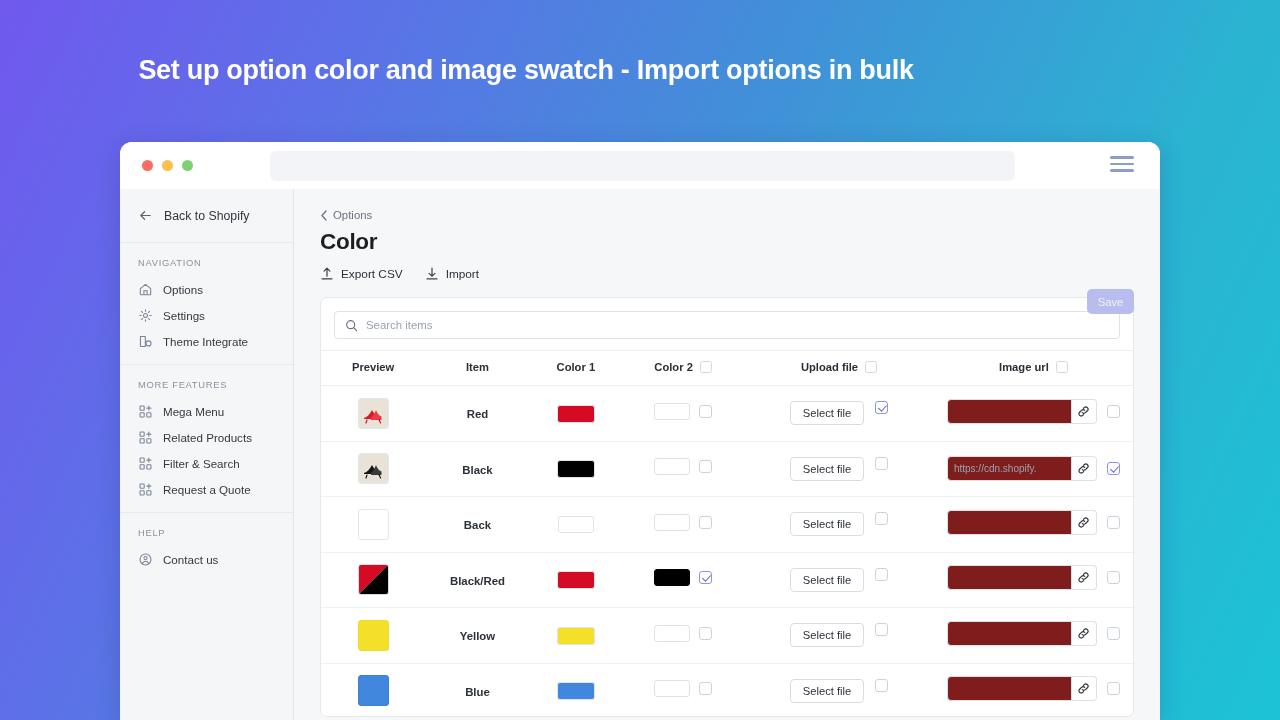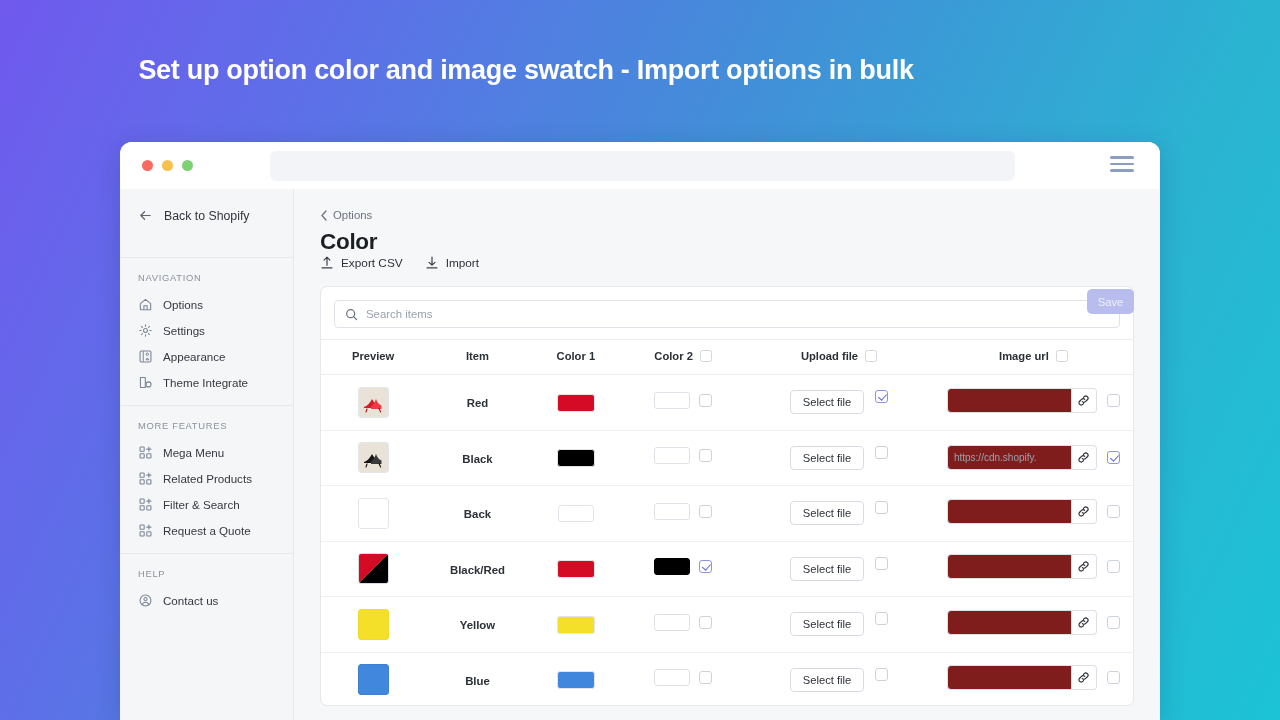--- a/index.html
+++ b/index.html
@@ -54,21 +54,21 @@
   .appbody { display: flex; height: 531px; }
 
   
   .sidebar {
     width: 174px; background: #f4f6f8;
     border-right: 1px solid #e3e6ea;
     flex-shrink: 0; padding-top: 0;
   }
   .back-row {
     display: flex; align-items: center; gap: 11px;
-    padding: 19px 0 34px 18px;
+    padding: 19px 0 19px 18px;
     border-bottom: 1px solid #e6e9ed;
     cursor: pointer;
   }
   .back-label { font-size: 12.3px; color: #32363c; }
   .nav-section { padding: 14px 0 10px 0; border-bottom: 1px solid #e6e9ed; }
   .nav-section.last { border-bottom: none; }
   .section-title {
     font-size: 9.4px; color: #8b929c; letter-spacing: 0.7px;
     padding: 0 0 8px 18px; text-transform: uppercase;
   }
@@ -77,21 +77,21 @@
     padding: 5.5px 0 5.5px 18px; cursor: pointer;
   }
   .nav-label { font-size: 11.6px; color: #35393f; }
   .ico { width: 15px; height: 15px; flex-shrink: 0; display: block; }
 
   
   .main { flex: 1; background: #f6f7f9; position: relative; padding: 20px 26px 0 26px; overflow: hidden; }
   .crumb { display: flex; align-items: center; gap: 5px; cursor: pointer; }
   .crumb-text { font-size: 11.4px; color: #6b7280; }
   .page-title { font-size: 22.5px; font-weight: bold; color: #1b1e22; margin-top: 8px; letter-spacing: -0.3px; }
-  .actions { display: flex; align-items: flex-end; gap: 22px; }
+  .actions { display: flex; align-items: flex-end; gap: 22px; margin-top: 11px; }
   .action { display: flex; align-items: center; gap: 7px; cursor: pointer; }
   .action-text { font-size: 11.8px; color: #2d3138; }
   .save-btn {
     position: absolute; right: 26px; top: 100px;
     width: 47px; height: 25px; border-radius: 5px;
     background: #b8bdee; color: #f0f1fb;
     font-size: 11.3px; display: flex; align-items: center; justify-content: center;
     cursor: pointer; border: none; font-family: inherit;
   }
 
@@ -221,29 +221,20 @@
         </div>
 
         <div class="nav-item">
           <svg class="ico" viewBox="0 0 16 16">
             <circle cx="8" cy="8" r="2.1" fill="none" stroke="#7b8496" stroke-width="1.15"></circle>
             <path d="M8 1.9v1.5M8 12.6v1.5M14.1 8h-1.5M3.4 8H1.9M12.3 3.7l-1.05 1.05M4.75 11.25L3.7 12.3M12.3 12.3l-1.05-1.05M4.75 4.75L3.7 3.7" fill="none" stroke="#7b8496" stroke-width="1.15" stroke-linecap="round"></path>
           </svg>
           <span class="nav-label">Settings</span>
         </div>
 
-        <div class="nav-item">
-          <svg class="ico" viewBox="0 0 16 16">
-            <rect x="2.2" y="2.2" width="11.6" height="11.6" rx="1.3" fill="none" stroke="#7b8496" stroke-width="1.15"></rect>
-            <path d="M5.6 2.4v11.2" fill="none" stroke="#7b8496" stroke-width="1.05"></path>
-            <circle cx="9.9" cy="5.6" r="1.3" fill="none" stroke="#7b8496" stroke-width="1.05"></circle>
-            <path d="M8.5 11.5l1.5-2 1.5 2z" fill="none" stroke="#7b8496" stroke-width="1.05" stroke-linejoin="round"></path>
-          </svg>
-          <span class="nav-label">Appearance</span>
-        </div>
 
         <div class="nav-item">
           <svg class="ico" viewBox="0 0 16 16">
             <path d="M2.6 2.6h5.2v10.8H3.2a.6.6 0 0 1-.6-.6z" fill="none" stroke="#7b8496" stroke-width="1.15" stroke-linejoin="round"></path>
             <circle cx="11.2" cy="10" r="2.7" fill="none" stroke="#7b8496" stroke-width="1.15"></circle>
           </svg>
           <span class="nav-label">Theme Integrate</span>
         </div>
       </div>
 

